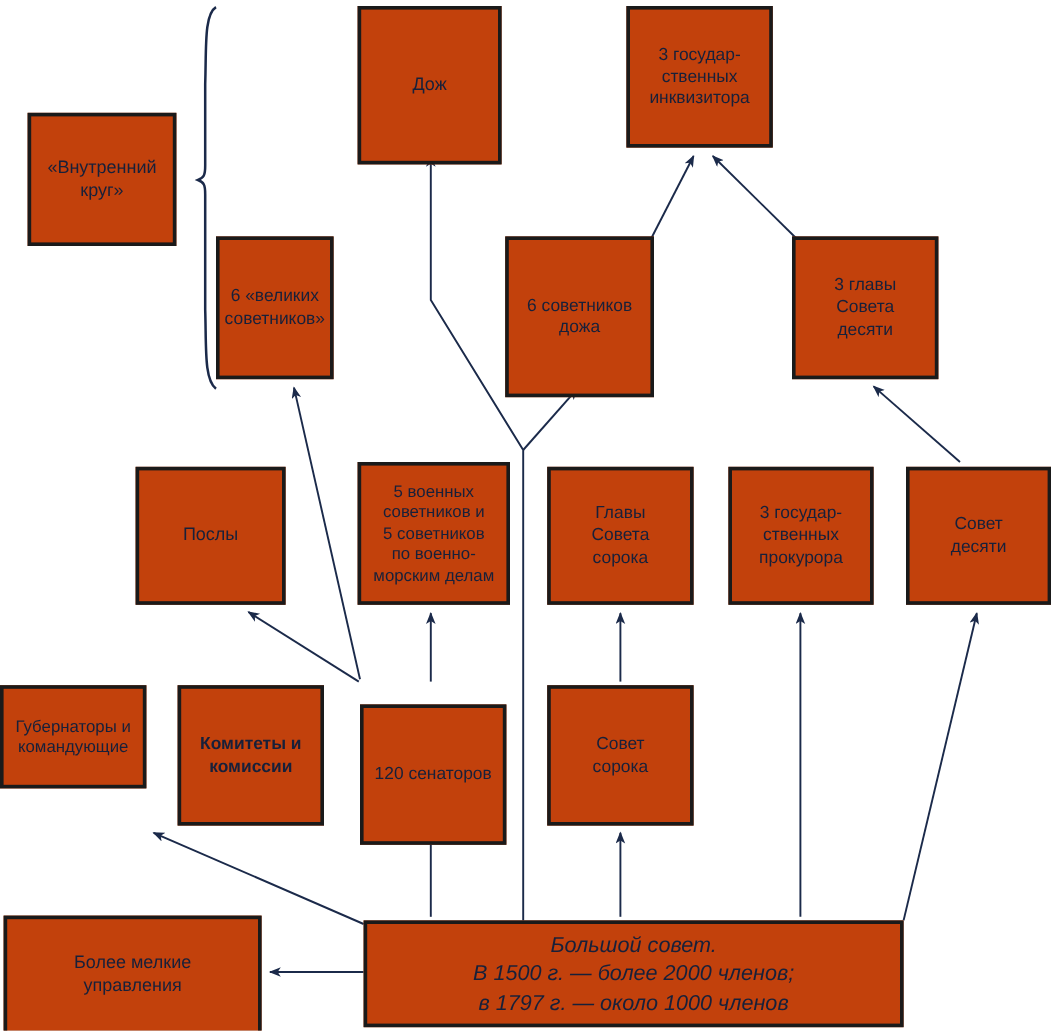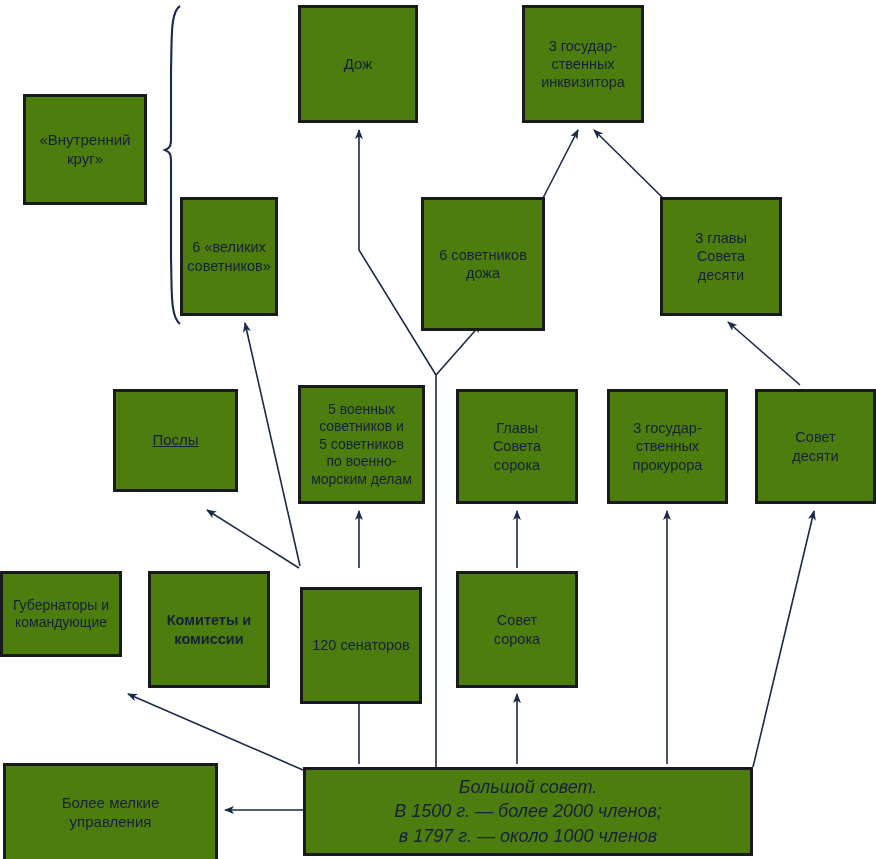--- a/index.html
+++ b/index.html
@@ -8,21 +8,21 @@
     width:876px;height:859px;
     background:#ffffff;
     font-family:"Liberation Sans","DejaVu Sans",sans-serif;
     overflow:hidden;
   }
   #edges{position:absolute;left:0;top:0;width:876px;height:859px;pointer-events:none;}
   .node{
     position:absolute;
     box-sizing:border-box;
     border:3px solid #1a1a1a;
-    background:#4d7c0f;
+    background:#c2410c;
     display:flex;
     align-items:center;
     justify-content:center;
     text-align:center;
     color:#17203a;
     font-size:15px;
     line-height:1.25;
     padding:4px 6px;
     white-space:pre-line;
   }
@@ -79,37 +79,37 @@
              L 171,138
              C 171,146 170,148 165,150
              C 170,152 171,154 171,162
              L 171,258
              C 172,290 170,316 180,324" stroke="#1b2a4a" stroke-width="2.1" fill="none"></path>
   </svg>
 
   <div class="node" style="left:23px;top:94px;width:124px;height:111px;">«Внутренний
 круг»</div>
 
-  <div class="node" style="left:298px;top:5px;width:120px;height:118px;">Дож</div>
+  <div class="node" style="left:298px;top:5px;width:120px;height:132px;">Дож</div>
 
   <div class="node small" style="left:522px;top:5px;width:122px;height:118px;">3 государ-
 ственных
 инквизитора</div>
 
   <div class="node small" style="left:180px;top:197px;width:98px;height:119px;">6 «великих
 советников»</div>
 
   <div class="node small" style="left:421px;top:197px;width:124px;height:134px;">6 советников
 дожа</div>
 
   <div class="node small" style="left:660px;top:197px;width:122px;height:119px;">3 главы
 Совета
 десяти</div>
 
-  <div class="node" style="left:113px;top:389px;width:125px;height:103px;text-decoration:underline;">Послы</div>
+  <div class="node" style="left:113px;top:389px;width:125px;height:115px;">Послы</div>
 
   <div class="node small" style="left:298px;top:385px;width:127px;height:119px;font-size:14px;">5 военных
 советников и
 5 советников
 по военно-
 морским делам</div>
 
   <div class="node small" style="left:456px;top:389px;width:122px;height:115px;">Главы
 Совета
 сорока</div>

